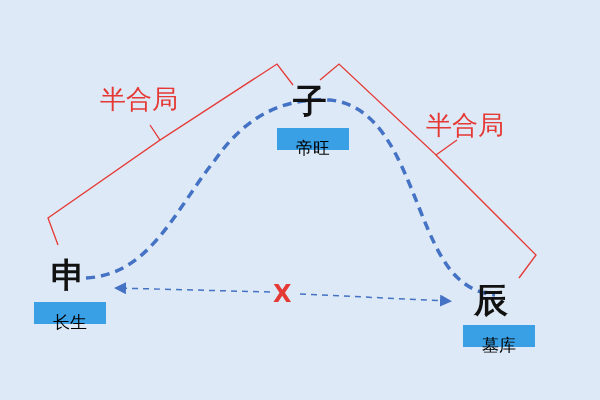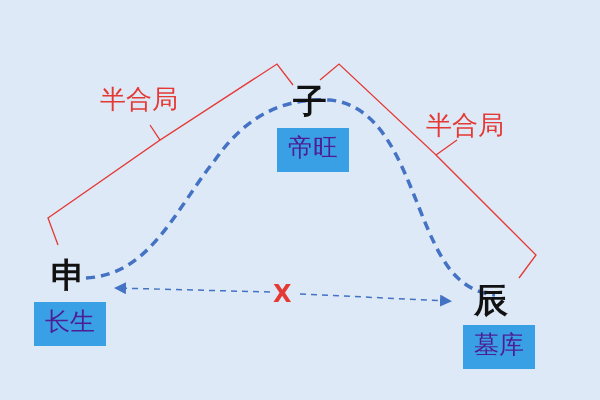--- a/index.html
+++ b/index.html
@@ -1,21 +1,21 @@
 <!DOCTYPE html>
 <html><head>
 <meta charset="utf-8">
 <style>
   html, body { margin:0; padding:0; }
   body { width:600px; height:400px; background:#dde9f6; position:relative; overflow:hidden;
          font-family: "DejaVu Sans", sans-serif; }
   svg.diagram { position:absolute; left:0; top:0; }
   .branch { position:absolute; font-size:34px; font-weight:bold; color:#111; line-height:1; }
-  .tag { position:absolute; background:#3aa0e6; color:#4c1d95; font-size:25px; text-align:center;
-         line-height:40px; height:44px; width:72px; }
+  .tag { position:absolute; background:#3aa0e6; color:#000000; font-size:17px; text-align:center;
+         line-height:40px; height:22px; width:72px; }
   .half { position:absolute; color:#e53935; font-size:26px; }
   .xmark { position:absolute; color:#e53935; font-size:24px; font-weight:bold; }
 </style>
 </head>
 <body>
 
 <svg class="diagram" width="600" height="400">
 
   <polyline points="58,245 48,218 160,140 150,125 160,140 277,64 293,85" fill="none" stroke="#e53935" stroke-width="1.3"></polyline>
 

